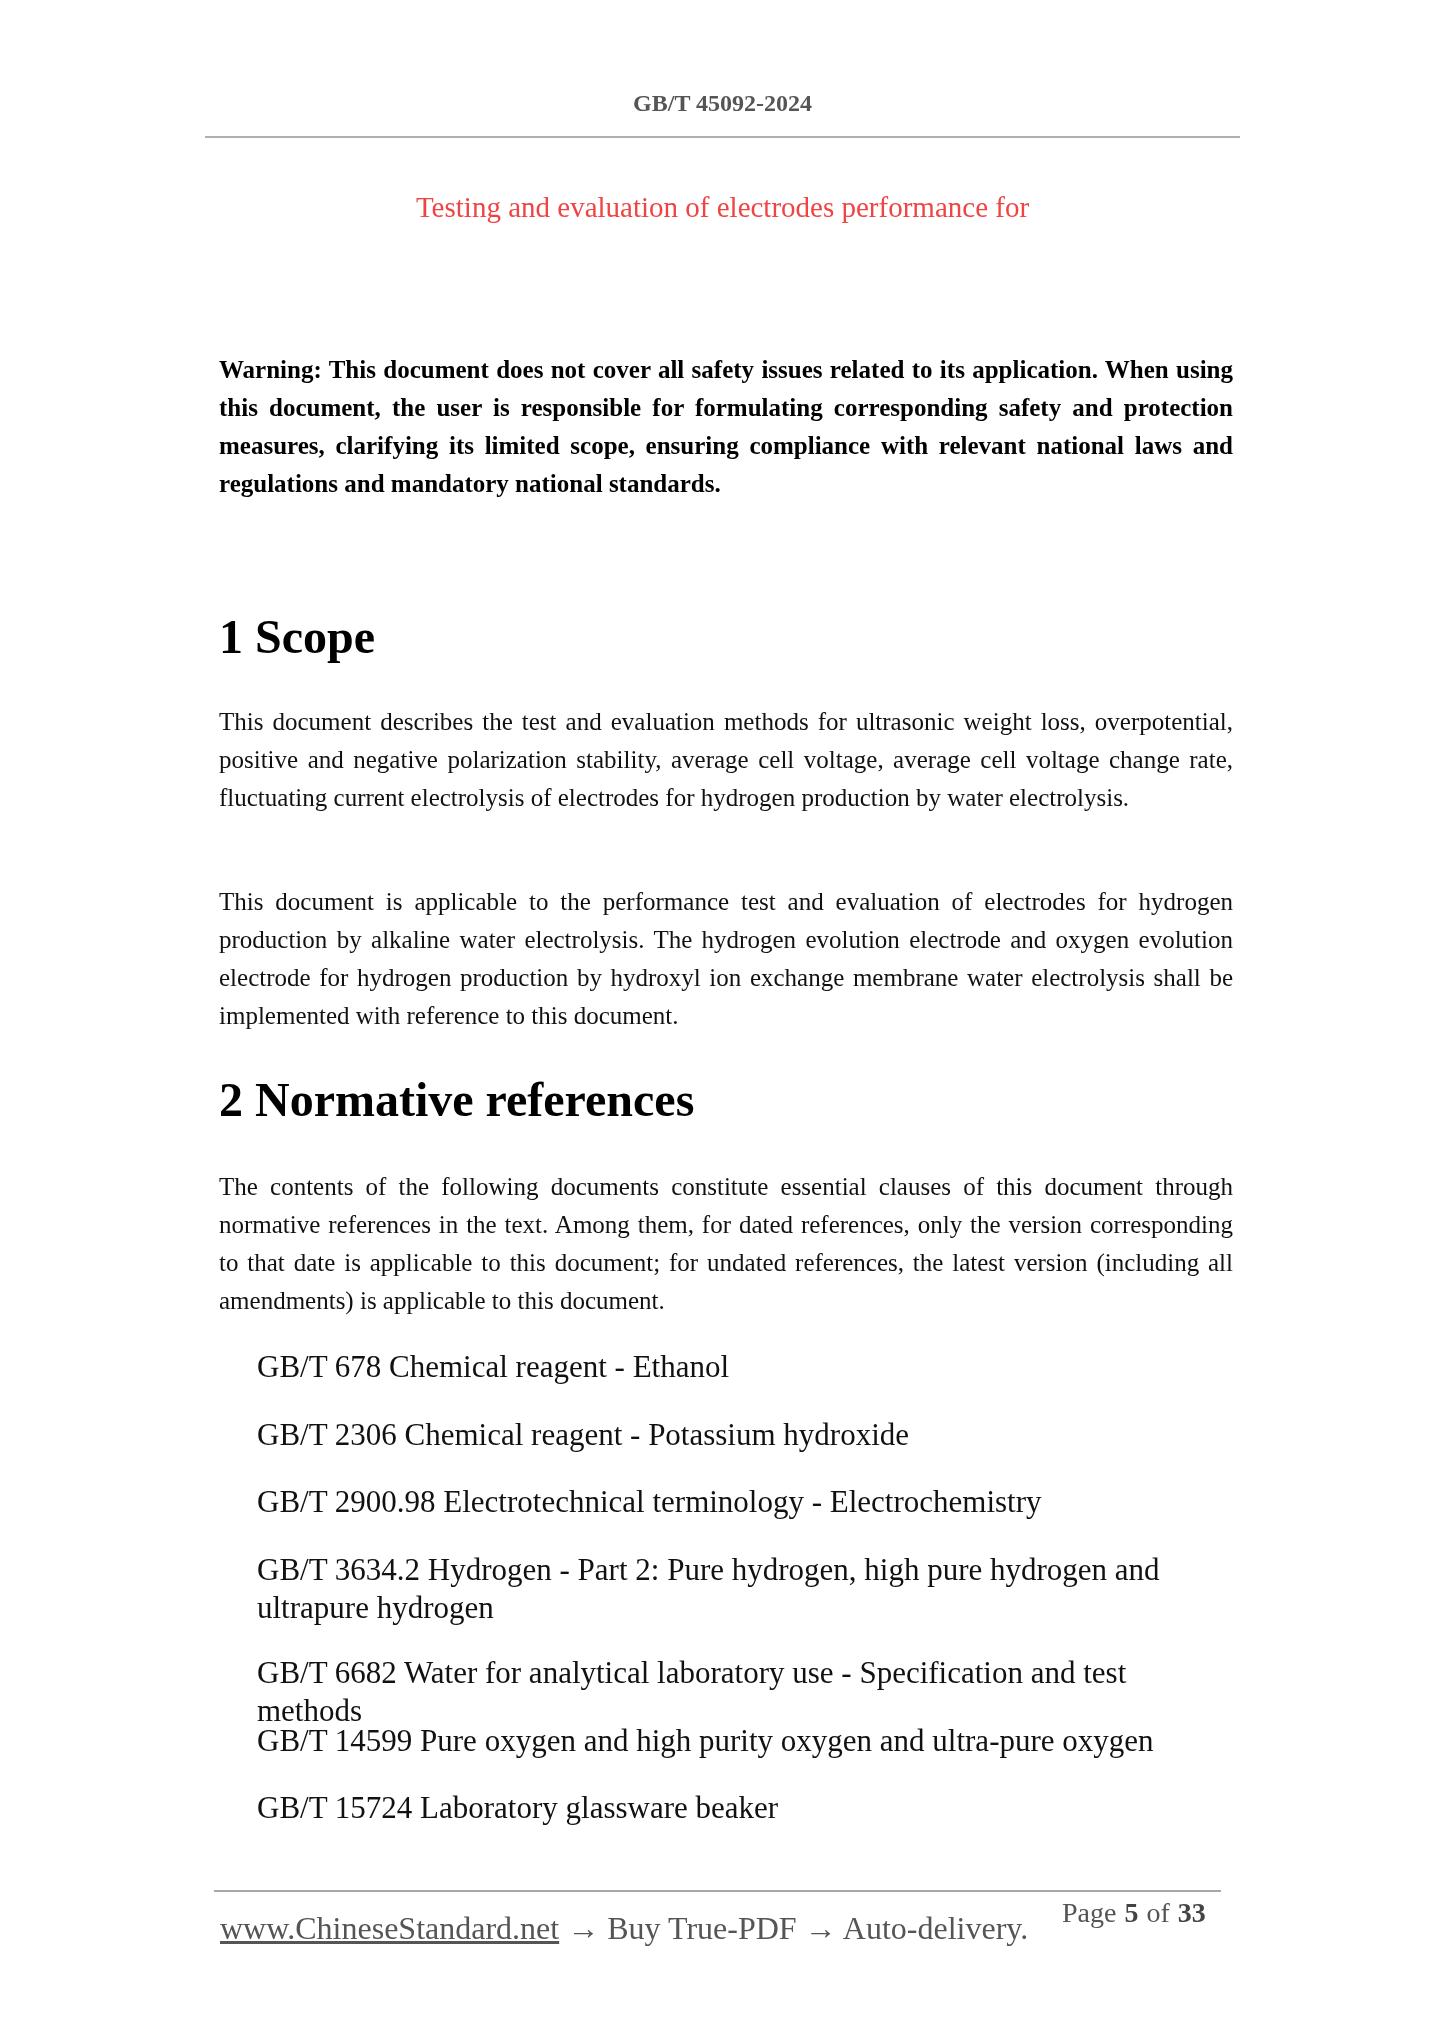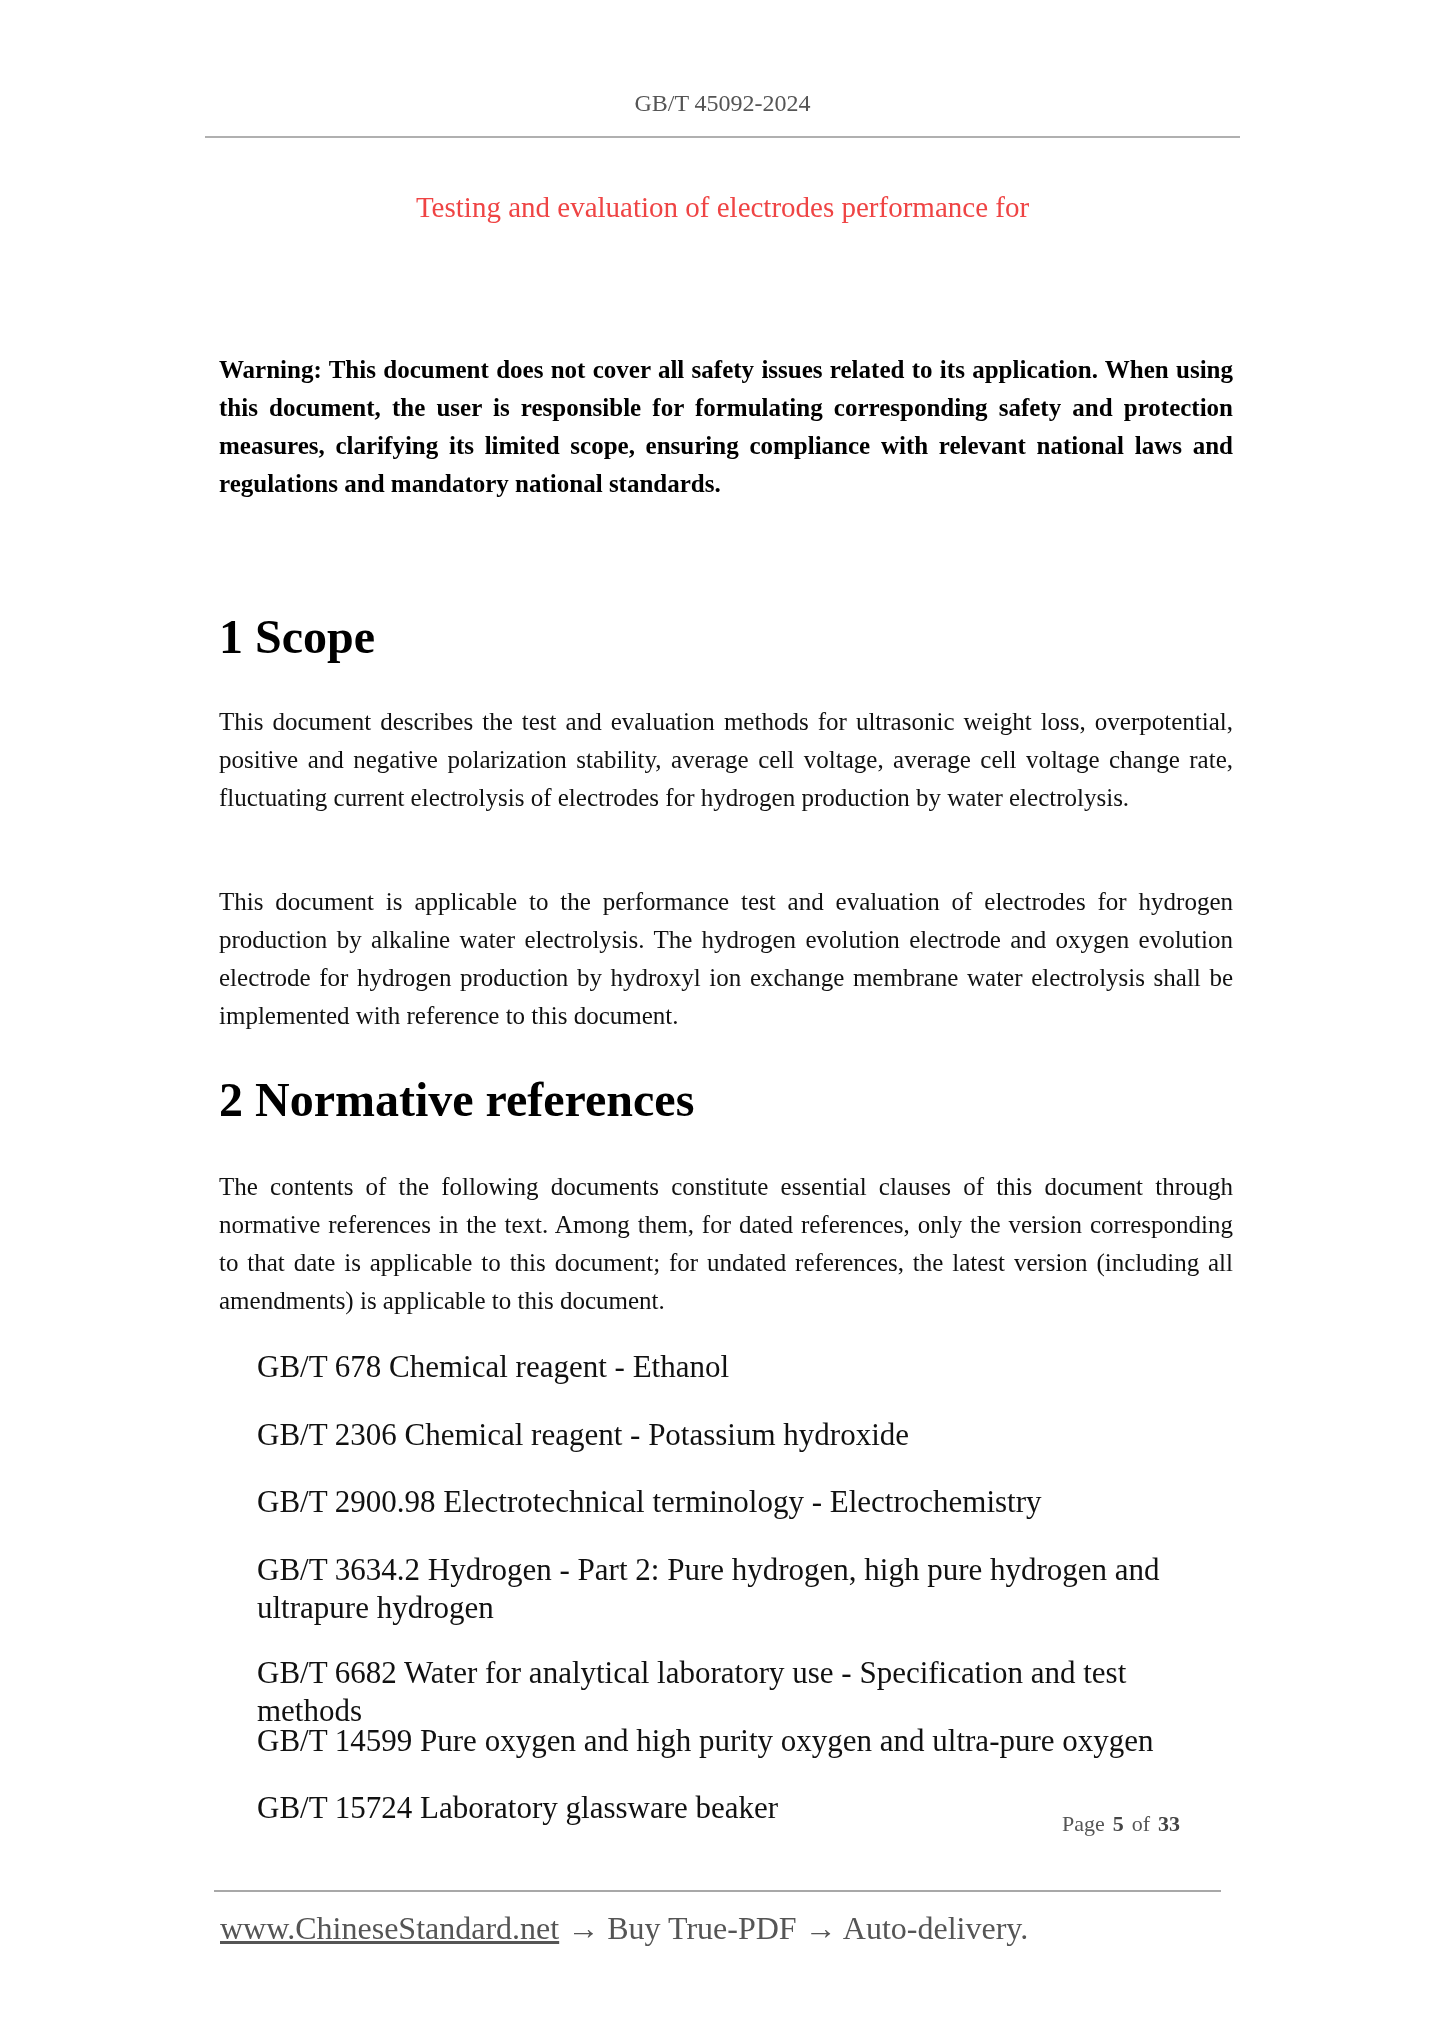--- a/index.html
+++ b/index.html
@@ -1,32 +1,32 @@
 <!DOCTYPE html>
 <html><head>
 <meta charset="utf-8">
 <style>
   html, body { margin:0; padding:0; background:#ffffff; }
   body { width:1445px; height:2044px; position:relative; overflow:hidden;
          font-family:"Liberation Serif", "DejaVu Serif", serif; color:#111; }
   .abs { position:absolute; }
   .running-header { left:0; width:1445px; top:86px; text-align:center;
-         font-size:24px; color:#555; line-height:34px; }
+         font-size:24px; color:#555; line-height:34px;font-weight:bold; }
   .header-rule { left:205px; width:1035px; top:136px; height:2px; background:#b0b0b0; }
   .title { left:200px; width:1045px; text-align:center; font-weight:normal;
            font-size:29px; color:#ef4444; line-height:75px; top:170px; }
   .body { left:219px; width:1014px; font-size:25px; line-height:38px;
           text-align:justify; color:#111; }
   .warning { font-weight:bold; color:#000; top:351px; }
   .heading { left:219px; font-weight:bold; font-size:48px; color:#000; line-height:44px; }
   .ref-item { left:257px; width:976px; font-size:31px; line-height:38px; color:#111; }
   .footer-rule { left:214px; width:1007px; top:1890px; height:2px; background:#a8a8a8; }
   .footer-left { left:220px; top:1912px; font-size:32px; color:#555; line-height:32px; white-space:nowrap; }
   .footer-left .link { text-decoration:underline; color:#555; cursor:pointer; }
-  .footer-right { left:1062px; top:1808px; font-size:22px; color:#555; line-height:32px; white-space:nowrap; }
+  .footer-right { left:1062px; top:1897px; font-size:28px; color:#555; line-height:32px; white-space:nowrap; }
   .footer-right b { color:#444; font-weight:bold; }
   .sp { display:inline-block; width:8px; }
 </style>
 </head>
 <body>
 
 <div class="abs running-header">GB/T 45092-2024</div>
 <div class="abs header-rule"></div>
 
 <div class="abs title">

